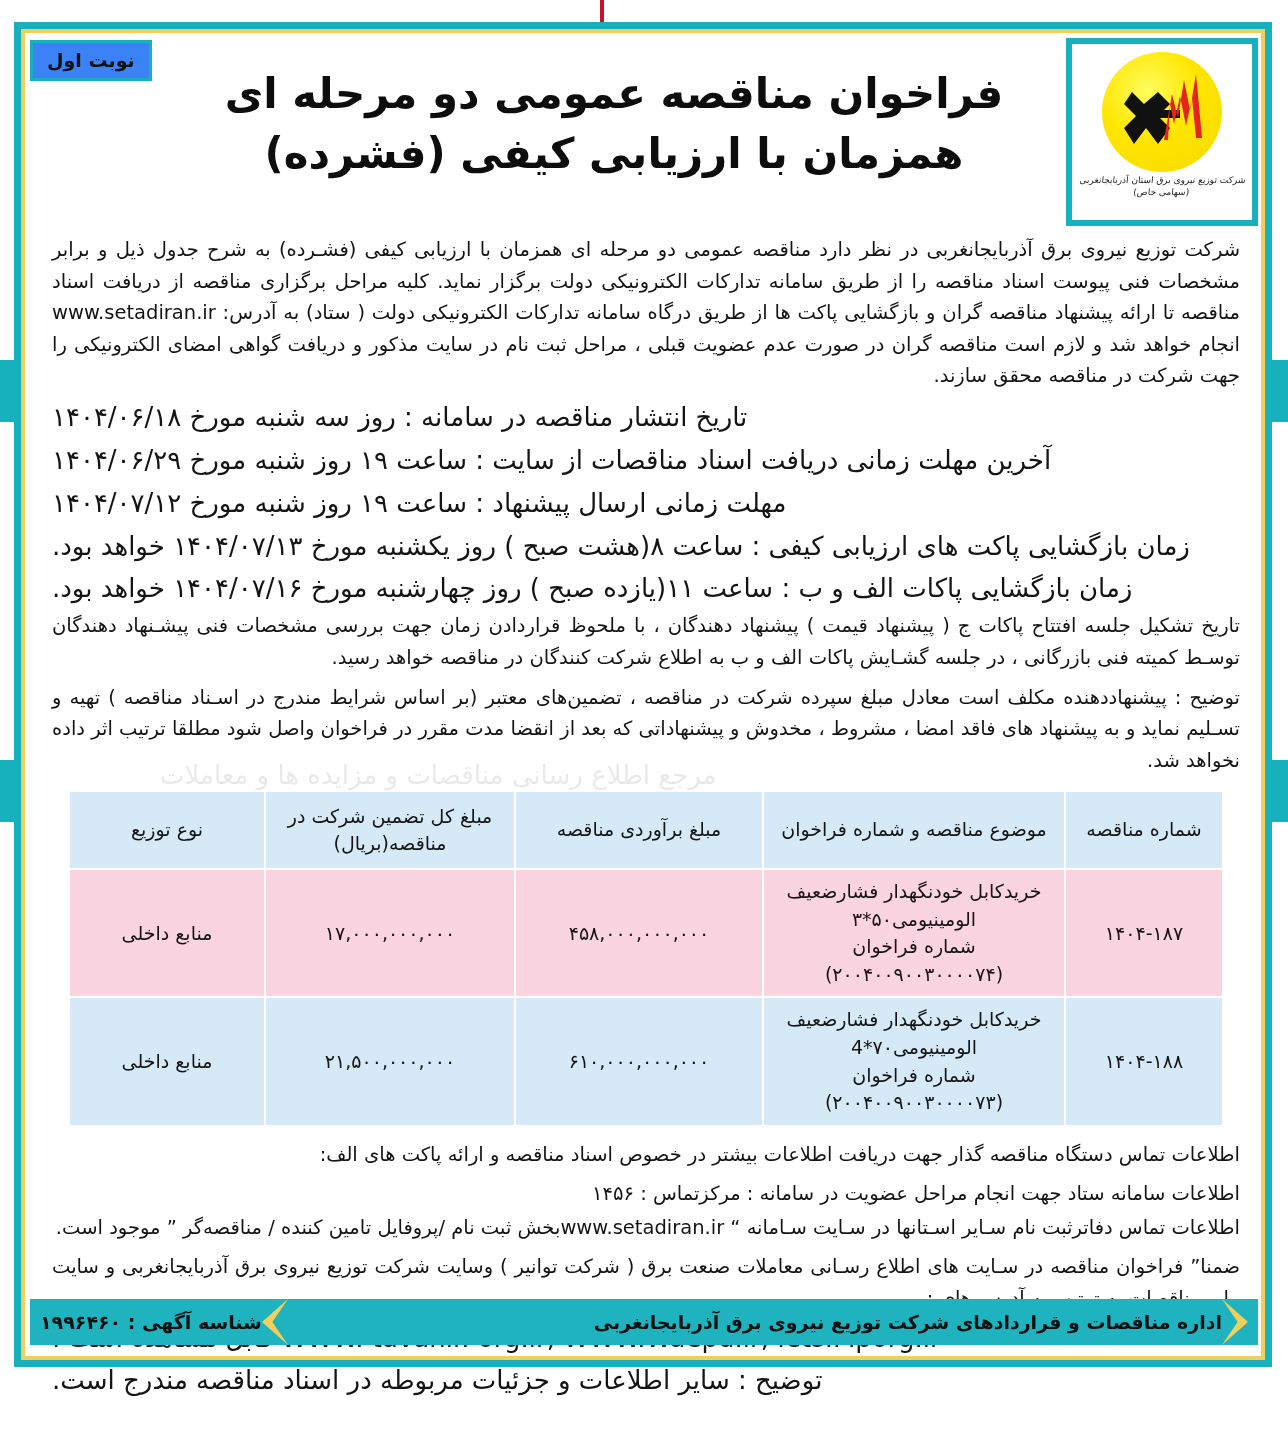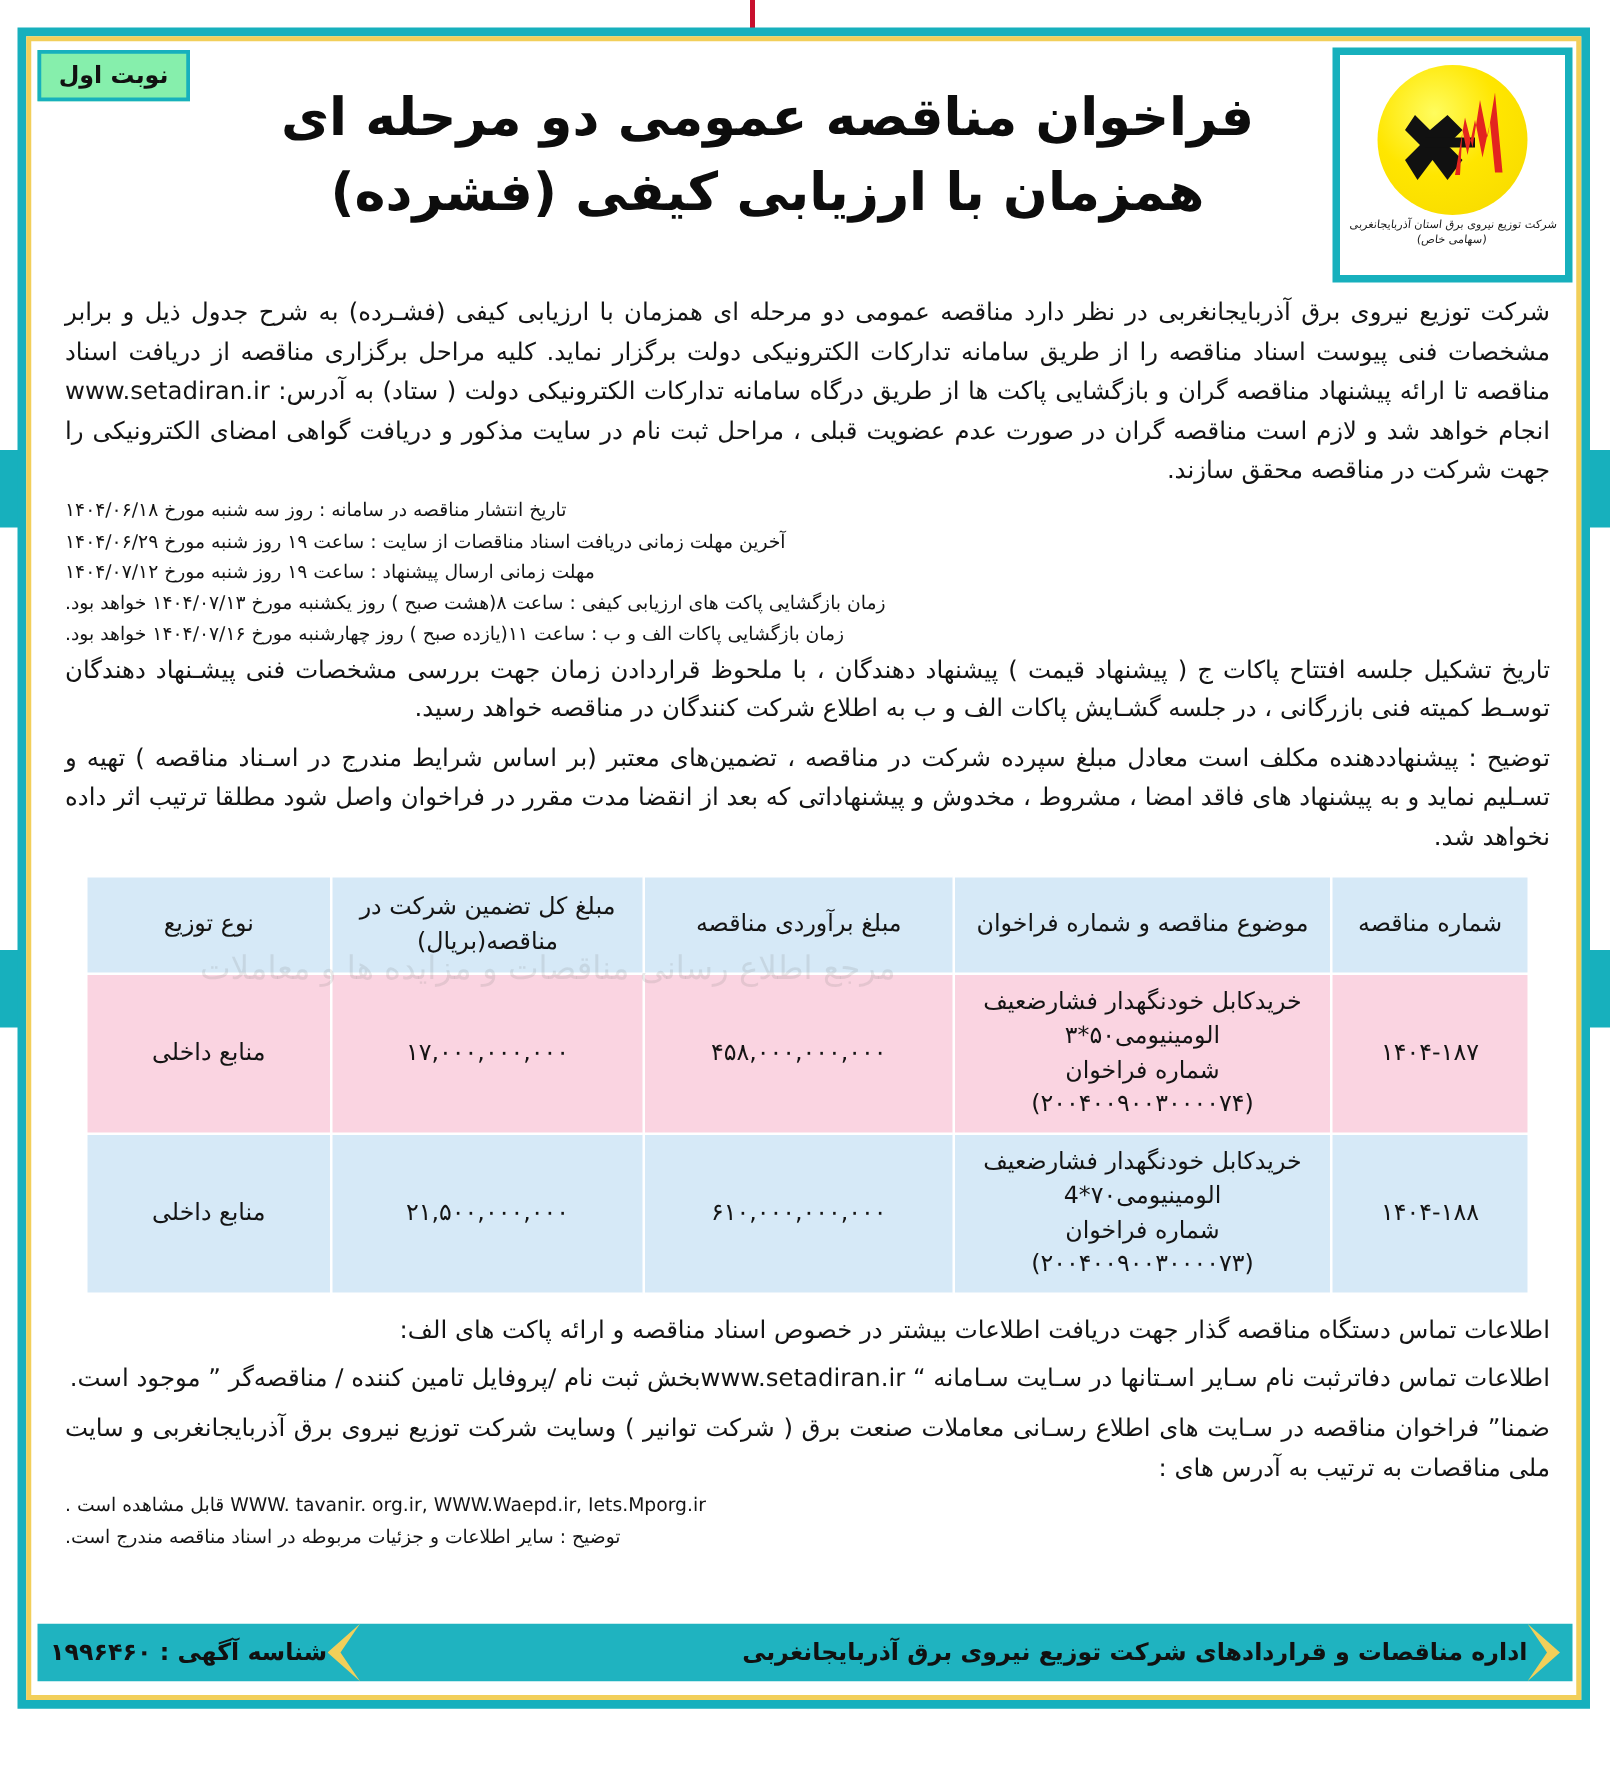--- a/index.html
+++ b/index.html
@@ -103,21 +103,21 @@
     transform: skewX(-6deg);
   }
 
   .nobat-badge {
     position: absolute;
     left: 0px;
     top: 2px;
     min-width: 118px;
     padding: 6px 14px 7px;
     border: 3px solid #17b0bd;
-    background: #86efac;
+    background: #3b82f6;
     text-align: right;
     font-size: 19px;
     font-weight: bold;
     color: #111111;
     box-sizing: border-box;
   }
 
   .main-title {
     position: absolute;
     right: 210px;
@@ -142,21 +142,21 @@
     margin: 0 0 2px 0;
     font-size: 19.5px;
     line-height: 1.62;
     text-align: justify;
     text-justify: inter-word;
     color: #141414;
   }
   p.para.intro { text-align: justify; }
   p.line-right {
     margin: 0;
-    font-size: 15px;
+    font-size: 26px;
     line-height: 1.65;
     text-align: left;
     color: #141414;
     direction: rtl;
   }
   .dates-block { margin-top: 4px; }
   .dates-block p { text-align: left; }
   .spacer-6 { height: 6px; }
 
   
@@ -345,20 +345,21 @@
             <td>۶۱۰,۰۰۰,۰۰۰,۰۰۰</td>
             <td>۲۱,۵۰۰,۰۰۰,۰۰۰</td>
             <td>منابع داخلی</td>
           </tr>
         </tbody>
       </table>
 
       <div style="margin-top:12px;">
         <p class="para">اطلاعات تماس دستگاه مناقصه گذار جهت دریافت اطلاعات بیشتر در خصوص اسناد مناقصه و ارائه پاکت های الف:</p>
         <div class="spacer-6"></div>
+        <p class="para">اطلاعات سامانه ستاد جهت انجام مراحل عضویت در سامانه : مرکزتماس : ۱۴۵۶</p>
         <p class="para">اطلاعات تماس دفاترثبت نام سـایر اسـتانها در سـایت سـامانه “ www.setadiran.irبخش ثبت نام /پروفایل تامین کننده / مناقصه‌گر ” موجود است.</p>
         <div class="spacer-6"></div>
         <p class="para">ضمنا” فراخوان مناقصه در سـایت های اطلاع رسـانی معاملات صنعت برق ( شرکت توانیر ) وسایت شرکت توزیع نیروی برق آذربایجانغربی و سایت ملی مناقصات به ترتیب به آدرس های :</p>
         <p class="line-right">WWW. tavanir. org.ir, WWW.Waepd.ir, Iets.Mporg.ir قابل مشاهده است .</p>
         <p class="line-right">توضیح : سایر اطلاعات و جزئیات مربوطه در اسناد مناقصه مندرج است.</p>
       </div>
 
     </div>
 
     <div class="footer-bar">

